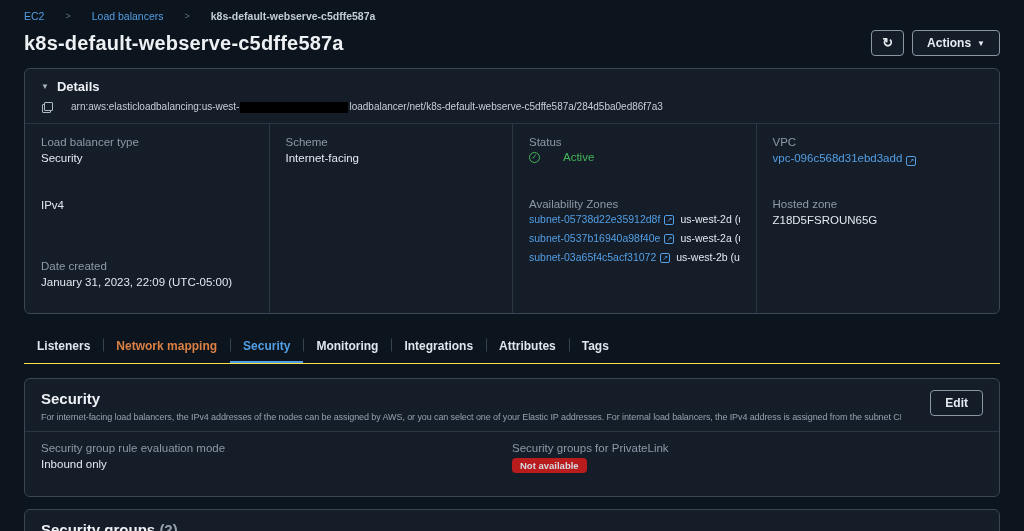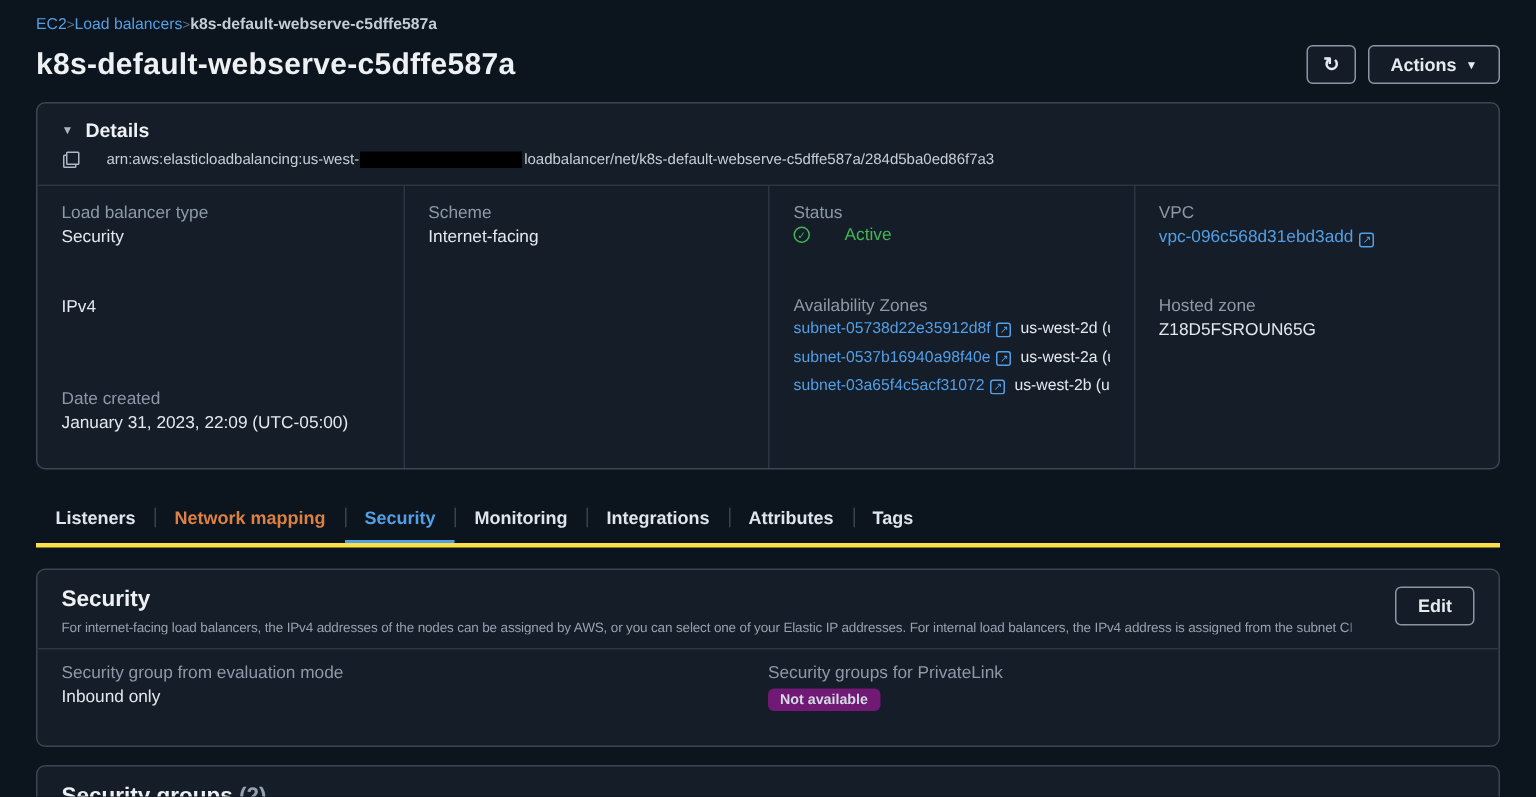--- a/index.html
+++ b/index.html
@@ -8,21 +8,21 @@
     background:#0c141d;
     font-family:"Liberation Sans", sans-serif;
     color:#d5dbe3;
     font-size:12px;
   }
   .page { padding:8px 24px 0; }
 
   .link { color:#539fe5; text-decoration:none; cursor:pointer; }
 
   
-  .breadcrumb { display:flex; align-items:center; gap:0; font-size:10.5px; padding:2px 0 6px; }
+  .breadcrumb { display:flex; align-items:center; gap:21px; font-size:10.5px; padding:2px 0 6px; }
   .breadcrumb .sep { color:#67737f; font-size:9px; }
   .breadcrumb .current { color:#c3cdd5; font-weight:700; }
 
   
   .title-row { display:flex; justify-content:space-between; align-items:center; margin:2px 0 12px; }
   h1 { font-size:20px; font-weight:700; color:#eef1f4; letter-spacing:.2px; }
   .title-actions { display:flex; gap:8px; align-items:center; }
   .btn {
     background:#141c27; border:1px solid #8b96a5; border-radius:4px;
     color:#e6ebf0; font-weight:700; font-size:12px; padding:5px 14px;
@@ -62,33 +62,33 @@
   .ext-icon {
     display:inline-flex; align-items:center; justify-content:center;
     width:10px; height:10px; border:1px solid #539fe5; border-radius:2px;
     font-size:7px; color:#539fe5; margin-left:4px; flex:0 0 auto; position:relative; top:1px;
   }
   .az-row { display:flex; align-items:center; margin-bottom:7px; white-space:nowrap; font-size:10.5px; overflow:hidden; }
   .az-row .link { font-size:10.5px; }
   .az-zone { margin-left:6px; color:#e3e8ee; }
 
   
-  .tabs { display:flex; margin-top:16px; border-bottom:3px solid #fde047; }
+  .tabs { display:flex; margin-top:16px; border-bottom:1px solid #fde047; }
   .tab { position:relative; padding:9px 13px 8px; font-size:12px; font-weight:700; color:#dfe5eb; cursor:pointer; border-bottom:2px solid transparent; text-decoration:none; }
   .tab + .tab::before { content:""; position:absolute; left:0; top:50%; transform:translateY(-50%); width:1px; height:13px; background:#39434f; }
   .tab.active { color:#539fe5; border-bottom-color:#539fe5; }
   .tab.tab-orange { color:#dd8044; }
 
   
   .security-panel { margin-top:14px; }
   .sec-header { display:flex; justify-content:space-between; align-items:flex-start; padding:11px 16px 9px; border-bottom:1px solid #2c3544; }
   .sec-title { font-size:15px; font-weight:700; color:#eef1f4; }
   .sec-desc { font-size:9px; color:#95a1af; margin-top:5px; white-space:nowrap; overflow:hidden; max-width:860px; letter-spacing:-0.1px; }
   .sec-grid { display:grid; grid-template-columns:1fr 1fr; padding:10px 16px 13px; }
-  .badge { display:inline-block; background:#701a75; color:#d5dbe3; font-size:9.5px; font-weight:700; padding:2px 8px; border-radius:4px; margin-top:1px; }
+  .badge { display:inline-block; background:#b91c1c; color:#d5dbe3; font-size:9.5px; font-weight:700; padding:2px 8px; border-radius:4px; margin-top:1px; }
 
   
   .sg-panel { margin-top:12px; overflow:hidden; }
   .sg-header { padding:11px 16px 8px; }
   .sg-title-row { font-size:15px; font-weight:700; color:#eef1f4; }
   .sg-count { color:#95a1af; }
 </style>
 </head>
 <body>
 
@@ -212,21 +212,21 @@
       <div>
         <div class="sec-title">Security</div>
         <div class="sec-desc">For internet-facing load balancers, the IPv4 addresses of the nodes can be assigned by AWS, or you can select one of your Elastic IP addresses. For internal load balancers, the IPv4 address is assigned from the subnet CIDR.</div>
       </div>
       <button class="btn">
         <span>Edit</span>
       </button>
     </div>
     <div class="sec-grid">
       <div class="field">
-        <div class="field-label">Security group from evaluation mode</div>
+        <div class="field-label">Security group rule evaluation mode</div>
         <div class="field-value">Inbound only</div>
       </div>
       <div class="field">
         <div class="field-label">Security groups for PrivateLink</div>
         <span class="badge">Not available</span>
       </div>
     </div>
   </section>
 
   <section class="panel sg-panel">

